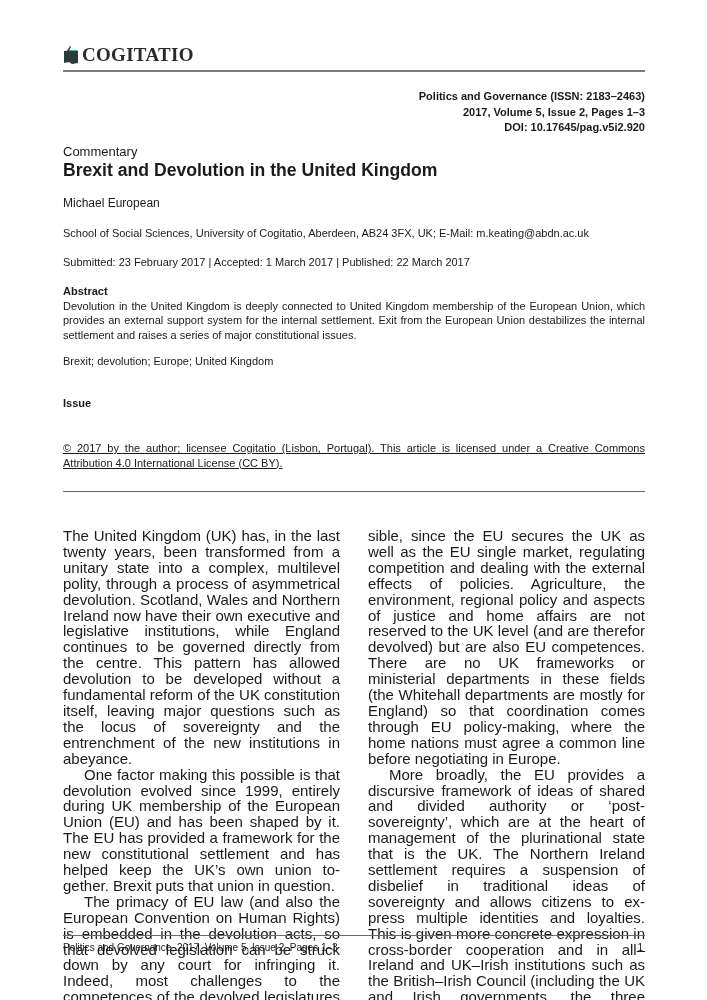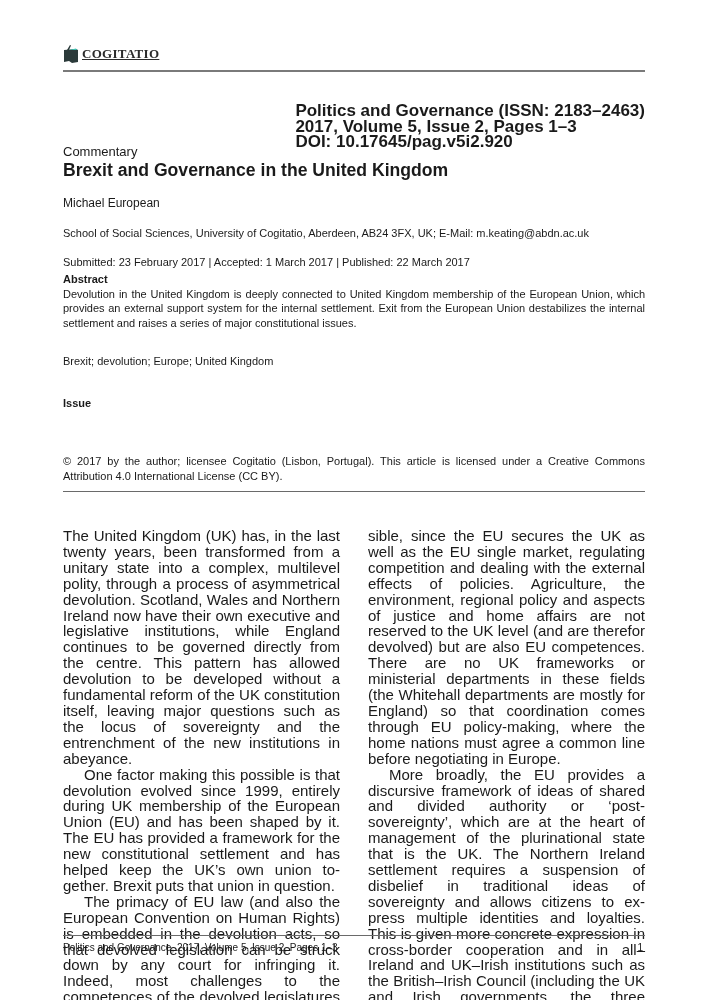--- a/index.html
+++ b/index.html
@@ -1,22 +1,22 @@
 <!DOCTYPE html>
 <html><head>
 <meta charset="utf-8">
 <style>
   html, body { margin: 0; padding: 0; background: #ffffff; }
   body { width: 707px; height: 1000px; position: relative; overflow: hidden; color: #1a1a1a; font-family: "Liberation Sans", sans-serif; }
   .abs { position: absolute; }
   .logo { left: 63px; top: 44px; display: flex; align-items: center; }
   .logo-icon { width: 16px; height: 20px; position: relative; margin-right: 3px; }
-  .logo-text { font-family: "Liberation Serif", serif; font-size: 13px; font-weight: bold; letter-spacing: 0.3px; color: #2b2b2b; text-decoration: underline; }
+  .logo-text { font-family: "Liberation Serif", serif; font-size: 19px; font-weight: bold; letter-spacing: 0.3px; color: #2b2b2b; }
   .header-rule { left: 63px; top: 70px; width: 582px; height: 0; border-top: 2px solid #7a7a7a; }
-  .journal-info { right: 62px; top: 103px; text-align: left; font-size: 17px; font-weight: bold; line-height: 15.5px; }
+  .journal-info { right: 62px; top: 89px; text-align: right; font-size: 11px; font-weight: bold; line-height: 15.5px; }
   .doc-type { left: 63px; top: 144px; font-size: 13px; }
   .doc-title { left: 63px; top: 160px; font-size: 17.6px; font-weight: bold; }
   .author { left: 63px; top: 196px; font-size: 12px; }
   .affil { left: 63px; top: 227px; font-size: 11px; }
   .dates { left: 63px; top: 256px; font-size: 11px; }
   .section { left: 63px; width: 582px; font-size: 11px; line-height: 14.6px; text-align: justify; }
   .section .head { font-weight: bold; }
   .sep-rule { left: 63px; top: 491px; width: 582px; border-top: 1.5px solid #6a6a6a; }
   .col { top: 528px; width: 277px; font-size: 15px; line-height: 15.9px; text-align: justify; hyphens: manual; }
   .col p { margin: 0; }
@@ -42,39 +42,39 @@
 </div>
 <div class="abs header-rule"></div>
 
 <div class="abs journal-info">
   <div>Politics and Governance (ISSN: 2183–2463)</div>
   <div>2017, Volume 5, Issue 2, Pages 1–3</div>
   <div>DOI: 10.17645/pag.v5i2.920</div>
 </div>
 
 <div class="abs doc-type">Commentary</div>
-<div class="abs doc-title">Brexit and Governance in the United Kingdom</div>
+<div class="abs doc-title">Brexit and Devolution in the United Kingdom</div>
 <div class="abs author">Michael European</div>
 <div class="abs affil">School of Social Sciences, University of Cogitatio, Aberdeen, AB24 3FX, UK; E-Mail: m.keating@abdn.ac.uk</div>
 <div class="abs dates">Submitted: 23 February 2017 | Accepted: 1 March 2017 | Published: 22 March 2017</div>
 
-<div class="abs section" style="top:272px;">
+<div class="abs section" style="top:284px;">
   <div class="head">Abstract</div>
   <div>Devolution in the United Kingdom is deeply connected to United Kingdom membership of the European Union, which provides an external support system for the internal settlement. Exit from the European Union destabilizes the internal settlement and raises a series of major constitutional issues.</div>
 </div>
 
 <div class="abs section" style="top:354px;">
   <div>Brexit; devolution; Europe; United Kingdom</div>
 </div>
 
 <div class="abs section" style="top:396px;">
   <div class="head">Issue</div>
 </div>
 
-<div class="abs section" style="top:454px;">
+<div class="abs section" style="top:441px;text-decoration:underline;">
   <div>© 2017 by the author; licensee Cogitatio (Lisbon, Portugal). This article is licensed under a Creative Commons Attribution 4.0 International License (CC BY).</div>
 </div>
 
 <div class="abs sep-rule"></div>
 
 <div class="abs col col-left">
   <p>The United Kingdom (UK) has, in the last twenty years, been transformed from a unitary state into a complex, multilevel polity, through a process of asymmetrical de­volution. Scotland, Wales and Northern Ireland now have their own executive and legislative institutions, while England continues to be governed directly from the cen­tre. This pattern has allowed devolution to be devel­oped without a fundamental reform of the UK consti­tution itself, leaving major questions such as the locus of sovereignty and the entrenchment of the new institu­tions in abeyance.</p>
   <p class="indent">One factor making this possible is that devolution evolved since 1999, entirely during UK membership of the European Union (EU) and has been shaped by it. The EU has provided a framework for the new constitutional settlement and has helped keep the UK’s own union to­gether. Brexit puts that union in question.</p>
   <p class="indent">The primacy of EU law (and also the European Con­vention on Human Rights) is embedded in the devolution acts, so that devolved legislation can be struck down by any court for infringing it. Indeed, most challenges to the competences of the devolved legislatures have been un­der European rather than UK law. At a minimum, Brexit will require the removal of the relevant clauses from the devolution acts.</p>
   <p class="indent">EU membership has also allowed a more expansive form of devolution than otherwise acts have been pos-</p>

